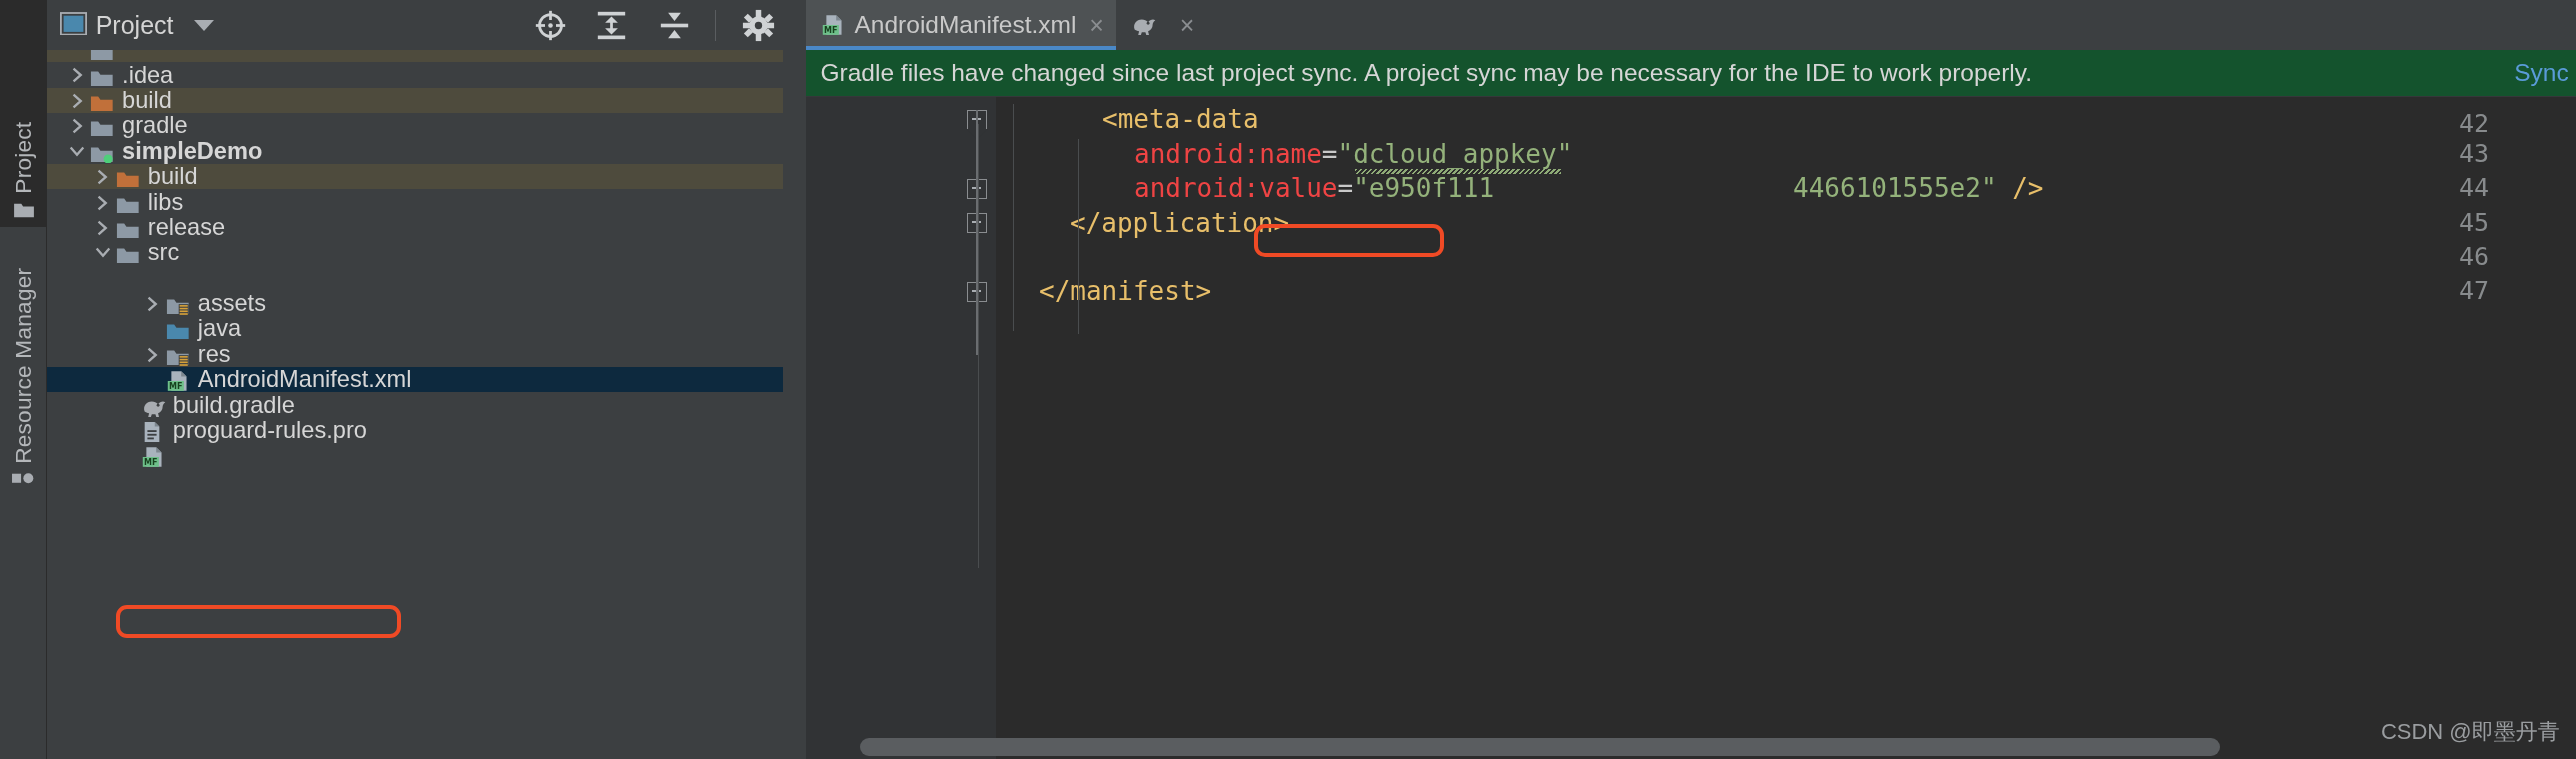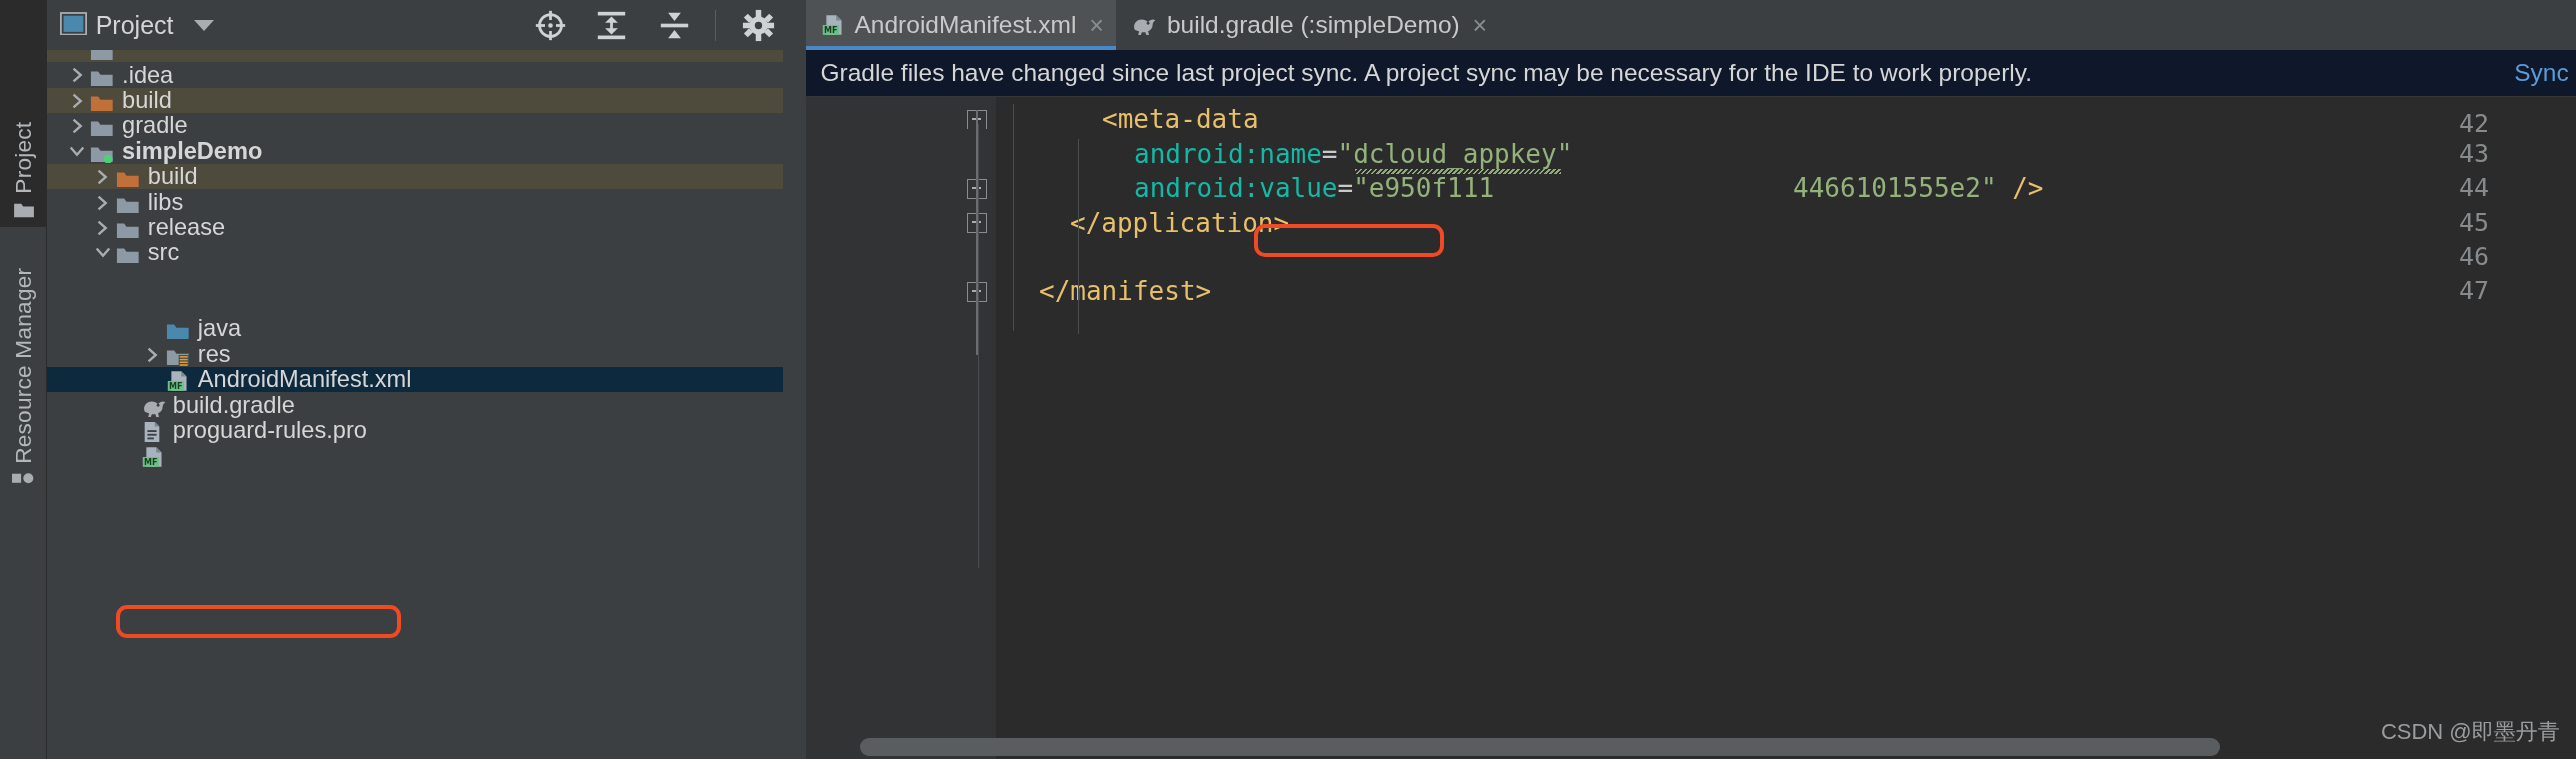--- a/index.html
+++ b/index.html
@@ -89,21 +89,21 @@
   .tab.active { background: #4e5254; }
   .tab.active::after {
     content:""; position: absolute; left: 0; bottom: 0; width: 100%; height: 4.5px;
     background: #4a88c7;
   }
   .tab-close { margin-left: 12.7px; color: #8a8d90; font-size: 25px; line-height: 1; }
 
   
   .notif {
     position: absolute; left: 0; top: 50px; width: 1770px; height: 47px;
-    background: #0f172a; display: flex; align-items: center;
+    background: #14532d; display: flex; align-items: center;
     border-bottom: 0.9px solid #35383a;
   }
   .notif-text { margin-left: 14.5px; font-size: 24.5px; color: #d6d6d6; white-space: nowrap; }
   .notif-link { position: absolute; right: 7.3px; font-size: 24.5px; color: #5a9bd8; cursor: pointer; }
 
   
   .code {
     position: absolute; left: 0; top: 97px; width: 1770px; height: 663px;
     background: #2b2b2b;
     font-family: "DejaVu Sans Mono", monospace;
@@ -125,21 +125,21 @@
     content:""; position:absolute; left:3.6px; top:7.3px; width:9px; height:1.8px; background:#a9adb2;
   }
   .fold-mark.down::after {
     content:""; position:absolute; left:-1.8px; top:18px;
     border-left: 11.8px solid transparent; border-right: 11.8px solid transparent;
     border-top: 10px solid #313335;
   }
   .indent-guide { position: absolute; width: 0.9px; background: #4a4d4f; }
   .codeline { position: absolute; white-space: pre; }
   .tag   { color: #e8bf6a; }
-  .attr  { color: #14b8a6; text-align: right; }
+  .attr  { color: #ef4444; text-align: right; }
   .eq    { color: #c9c9c9; }
   .str   { color: #94b27b; }
   .squig {
     position: absolute; height: 5.4px;
     background-image: repeating-linear-gradient(135deg, #94b27b 0 1.8px, transparent 1.8px 3.6px);
     opacity: .95;
   }
 
   
   .ed-hscroll {
@@ -352,20 +352,39 @@
           <span class="arrow">
             <svg width="18" height="16.3" viewBox="0 0 20 18">
               <polyline points="3,5 10,13 17,5" fill="none" stroke="#a9adb2" stroke-width="2.6"></polyline>
             </svg>
           </span>
           <span class="fold-ico"><svg width="23.6" height="19" viewBox="0 0 26 21">
               <path d="M1 4h8l2.5 3.5H25V20H1z" fill="#8d99a5"></path>
             </svg></span>
           <span class="fname">src</span>
         </div>
+        <div class="row" style="position: absolute; left: 0px; width: 736px; top: 241px;">
+          <span style="width: 92px; min-width: 92px;"></span>
+          <span class="arrow">
+            <svg width="16.3" height="18" viewBox="0 0 18 20">
+              <polyline points="5,3 13,10 5,17" fill="none" stroke="#a9adb2" stroke-width="2.6"></polyline>
+            </svg>
+          </span>
+          <span class="fold-ico"><svg width="23.6" height="19" viewBox="0 0 26 21">
+              <path d="M1 4h8l2.5 3.5H25V20H1z" fill="#8d99a5"></path>
+              <rect x="14" y="9" width="11" height="12" fill="#3c3f41"></rect>
+              <g fill="#d6a13a">
+                <rect x="15" y="10" width="9" height="1.8"></rect>
+                <rect x="15" y="13" width="9" height="1.8"></rect>
+                <rect x="15" y="16" width="9" height="1.8"></rect>
+                <rect x="15" y="19" width="9" height="1.8"></rect>
+              </g>
+            </svg></span>
+          <span class="fname">assets</span>
+        </div>
         <div class="row" style="position: absolute; left: 0px; width: 736px; top: 266px;">
           <span style="width: 92px; min-width: 92px;"></span>
           <span class="arrow"></span>
           <span class="fold-ico"><svg width="23.6" height="19" viewBox="0 0 26 21">
               <path d="M1 4h8l2.5 3.5H25V20H1z" fill="#4a88ad"></path>
             </svg></span>
           <span class="fname">java</span>
         </div>
         <div class="row" style="position: absolute; left: 0px; width: 736px; top: 292px;">
           <span style="width: 92px; min-width: 92px;"></span>
@@ -451,21 +470,20 @@
           <span>AndroidManifest.xml</span>
           <span class="tab-close">×</span>
         </div>
         <div class="tab">
           <span style="display: flex; margin-right: 9px;">
             <svg width="27" height="20" viewBox="0 0 30 22">
               <path d="M4 16c-2-6 2-11 8-11 3 0 5 1 7 3 2-3 6-4 8-2-2 1-3 3-3 5 0 3-2 6-5 7l1 4h-3l-1-3h-4l-1 3H8l1-4c-2-.5-4-1-5-2z" fill="#a9adb2"></path>
               <circle cx="19" cy="9" r="1.6" fill="#3c3f41"></circle>
             </svg>
           </span>
-          <span>build.gradle (:simpleDemo)</span>
           <span class="tab-close">×</span>
         </div>
       </div>
 
     <div class="notif">
       <span class="notif-text">Gradle files have changed since last project sync. A project sync may be necessary for the IDE to work properly.</span>
       <span class="notif-link">Sync</span>
     </div>
 
     <div class="code" id="code">

